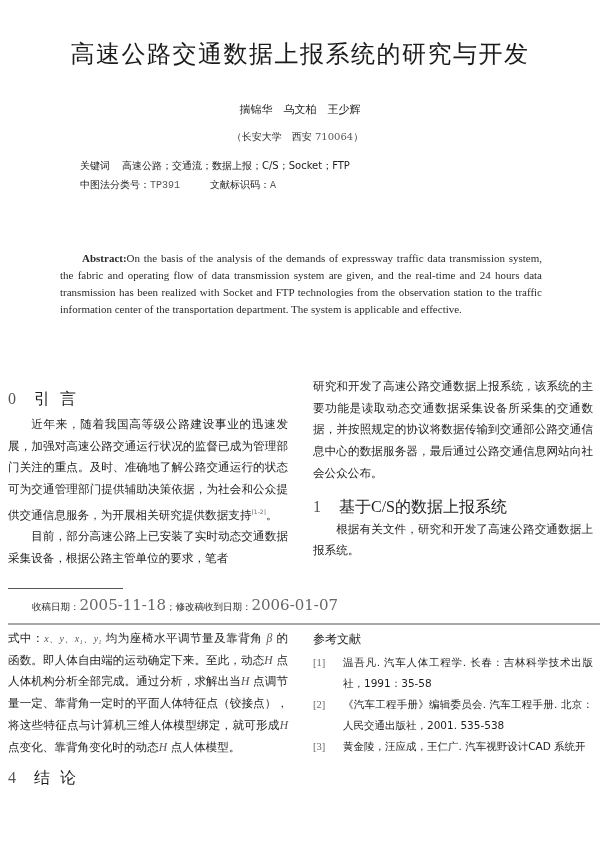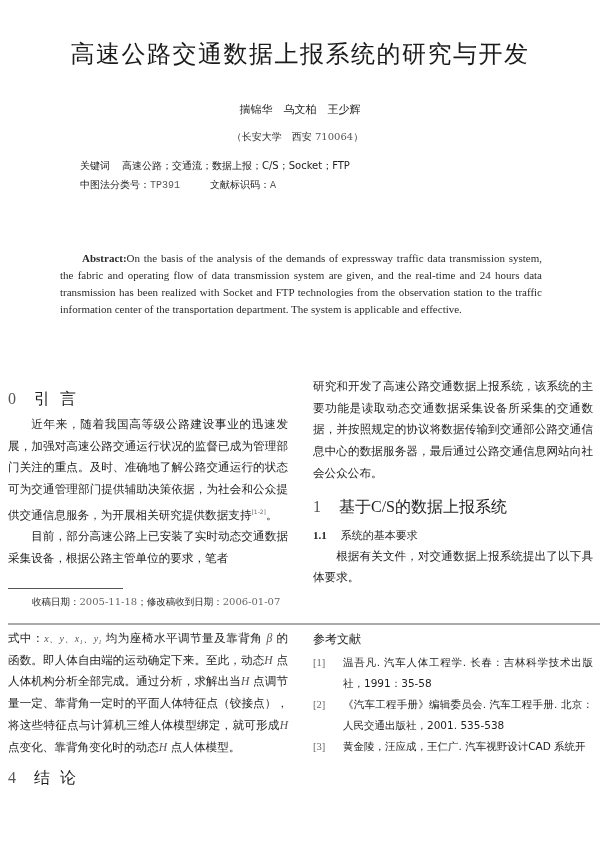--- a/index.html
+++ b/index.html
@@ -37,21 +37,21 @@
     .colR { left: 313px; }
     .h1 { font-size: 16px; line-height: 24px; margin: 0; display: flex; align-items: baseline; }
     .h1 .n { font-family: "Liberation Serif", serif; color: #555; font-size: 16px; width: 26px; }
     .h1 .t { letter-spacing: 10px; }
     .h2 { font-size: 11px; line-height: 20px; margin: 0; }
     .h2 .n { font-family: "Liberation Serif", serif; font-weight: bold; margin-right: 14px; }
     sup { font-size: 6px; color: #666; }
     .it { font-family: "Liberation Serif", serif; font-style: italic; color: #555; }
     .sline { position: absolute; left: 8px; top: 588px; width: 115px; height: 1px; background: #555; }
     .received { position: absolute; left: 32px; top: 596px; font-size: 9.5px; color: #222; }
-    .received .d { font-family: "DejaVu Serif", serif; color: #666; font-size: 10px; }
+    .received .d { font-family: "DejaVu Serif", serif; color: #666; font-size: 15px; }
     .hline { position: absolute; left: 8px; top: 623px; width: 592px; height: 2px; background: #aaa; }
     .refs-title { text-align: left; font-size: 12px; margin: 1px 0; }
     .ref { display: flex; font-size: 10.5px; line-height: 21px; }
     .ref .rn { width: 30px; flex: none; font-family: "Liberation Serif", serif; color: #666; }
     .ref .rt { flex: 1; }
   </style>
 </head>
 <body>
 
 <div class="title">高速公路交通数据上报系统的研究与开发</div>
@@ -77,22 +77,21 @@
 </div>
 
 <div class="col colR" style="top:376px;">
   <div>研究和开发了高速公路交通数据上报系统，该系统的主要功能是读取动态交通数据采集设备所采集的交通数据，并按照规定的协议将数据传输到交通部公路交通信息中心的数据服务器，最后通过公路交通信息网站向社会公众公布。</div>
   <div class="h1" style="margin-top:10px;">
       <span class="n">1</span>
       <span>基于</span>
       <span class="serif" style="font-family:'Liberation Serif',serif;">C/S</span>
       <span> 的数据上报系统</span>
     </div>
-  <div class="h2" style="margin-top:6px;"><span class="n">1.1</span><span>系统的基本要求</span></div>
-  <div class="ind">根据有关文件，对交通数据上报系统提出了以下具体要求。</div>
+  <div class="ind">根据有关文件，研究和开发了高速公路交通数据上报系统。</div>
 </div>
 
 <div class="sline"></div>
 <div class="received"><span>收稿日期：</span><span class="d">2005-11-18</span><span>；修改稿收到日期：</span><span class="d">2006-01-07</span></div>
 <div class="hline"></div>
 
 <div class="col colL" style="top:628px;">
   <div><span>式中：</span><span class="it" style="font-size:10px;">x、y、x₁、y₁</span><span> 均为座椅水平调节量及靠背角 </span><span class="it">β</span><span> 的函数。即人体自由端的运动确定下来。至此，动态</span><span class="it">H</span><span> 点人体机构分析全部完成。通过分析，求解出当</span><span class="it">H</span><span> 点调节量一定、靠背角一定时的平面人体特征点（铰接点），将这些特征点与计算机三维人体模型绑定，就可形成</span><span class="it">H</span><span> 点变化、靠背角变化时的动态</span><span class="it">H</span><span> 点人体模型。</span></div>
   <div class="h1" style="margin-top:8px;">
       <span class="n">4</span>

